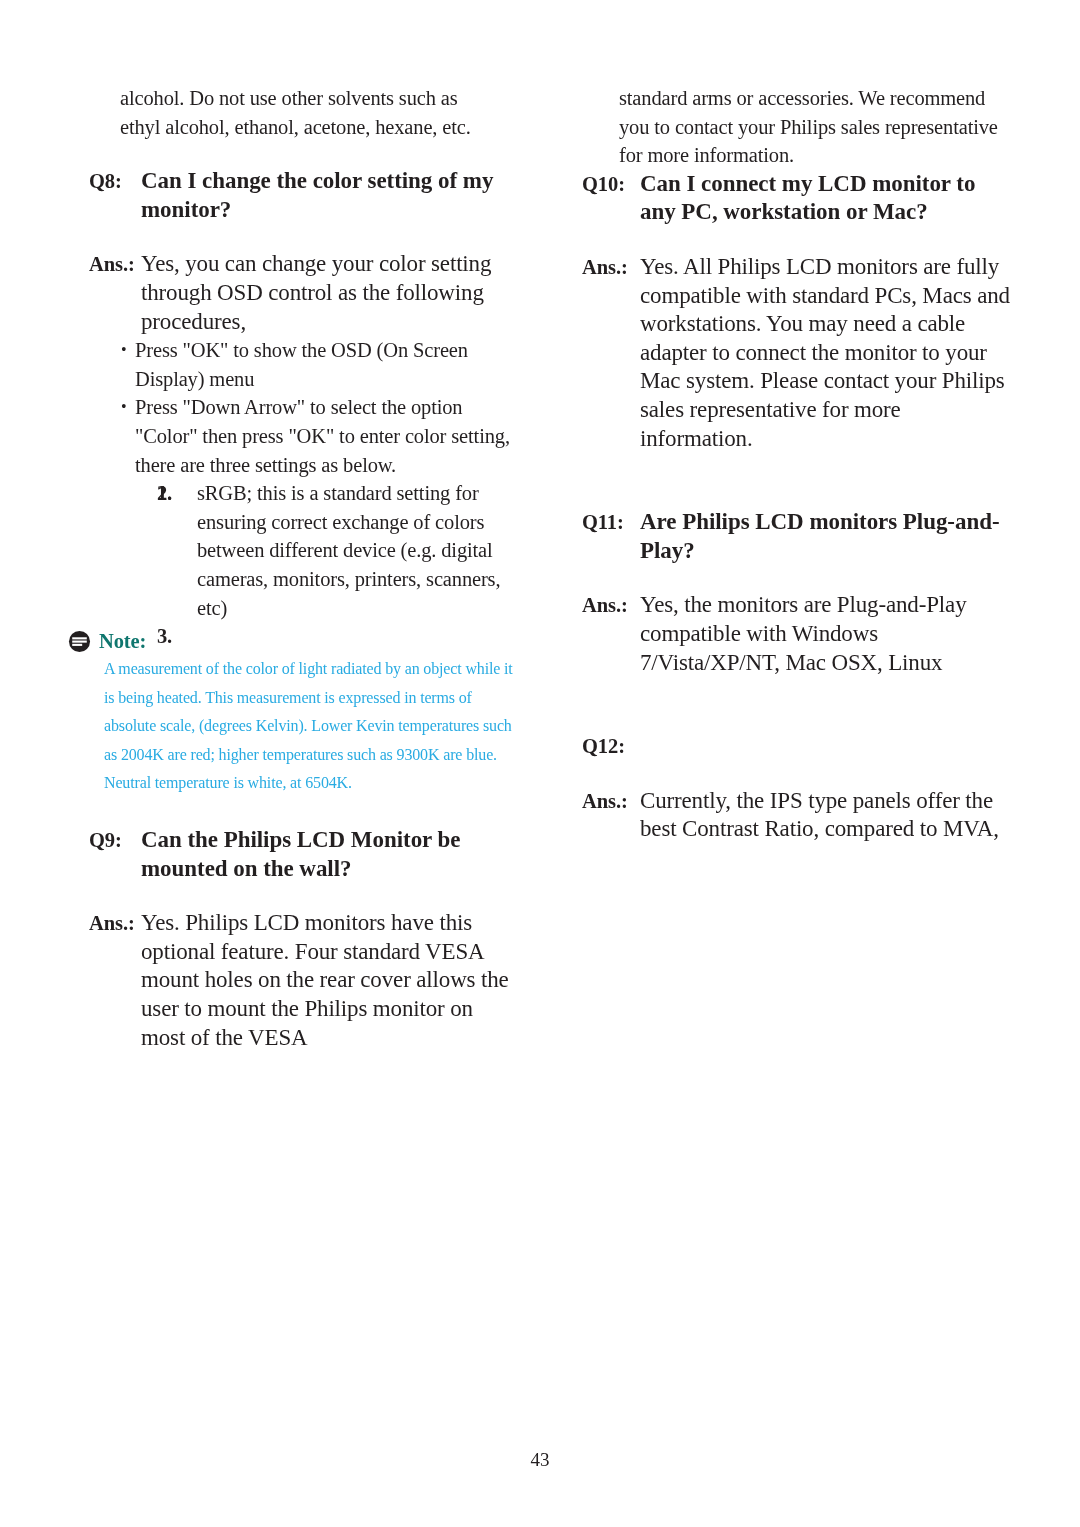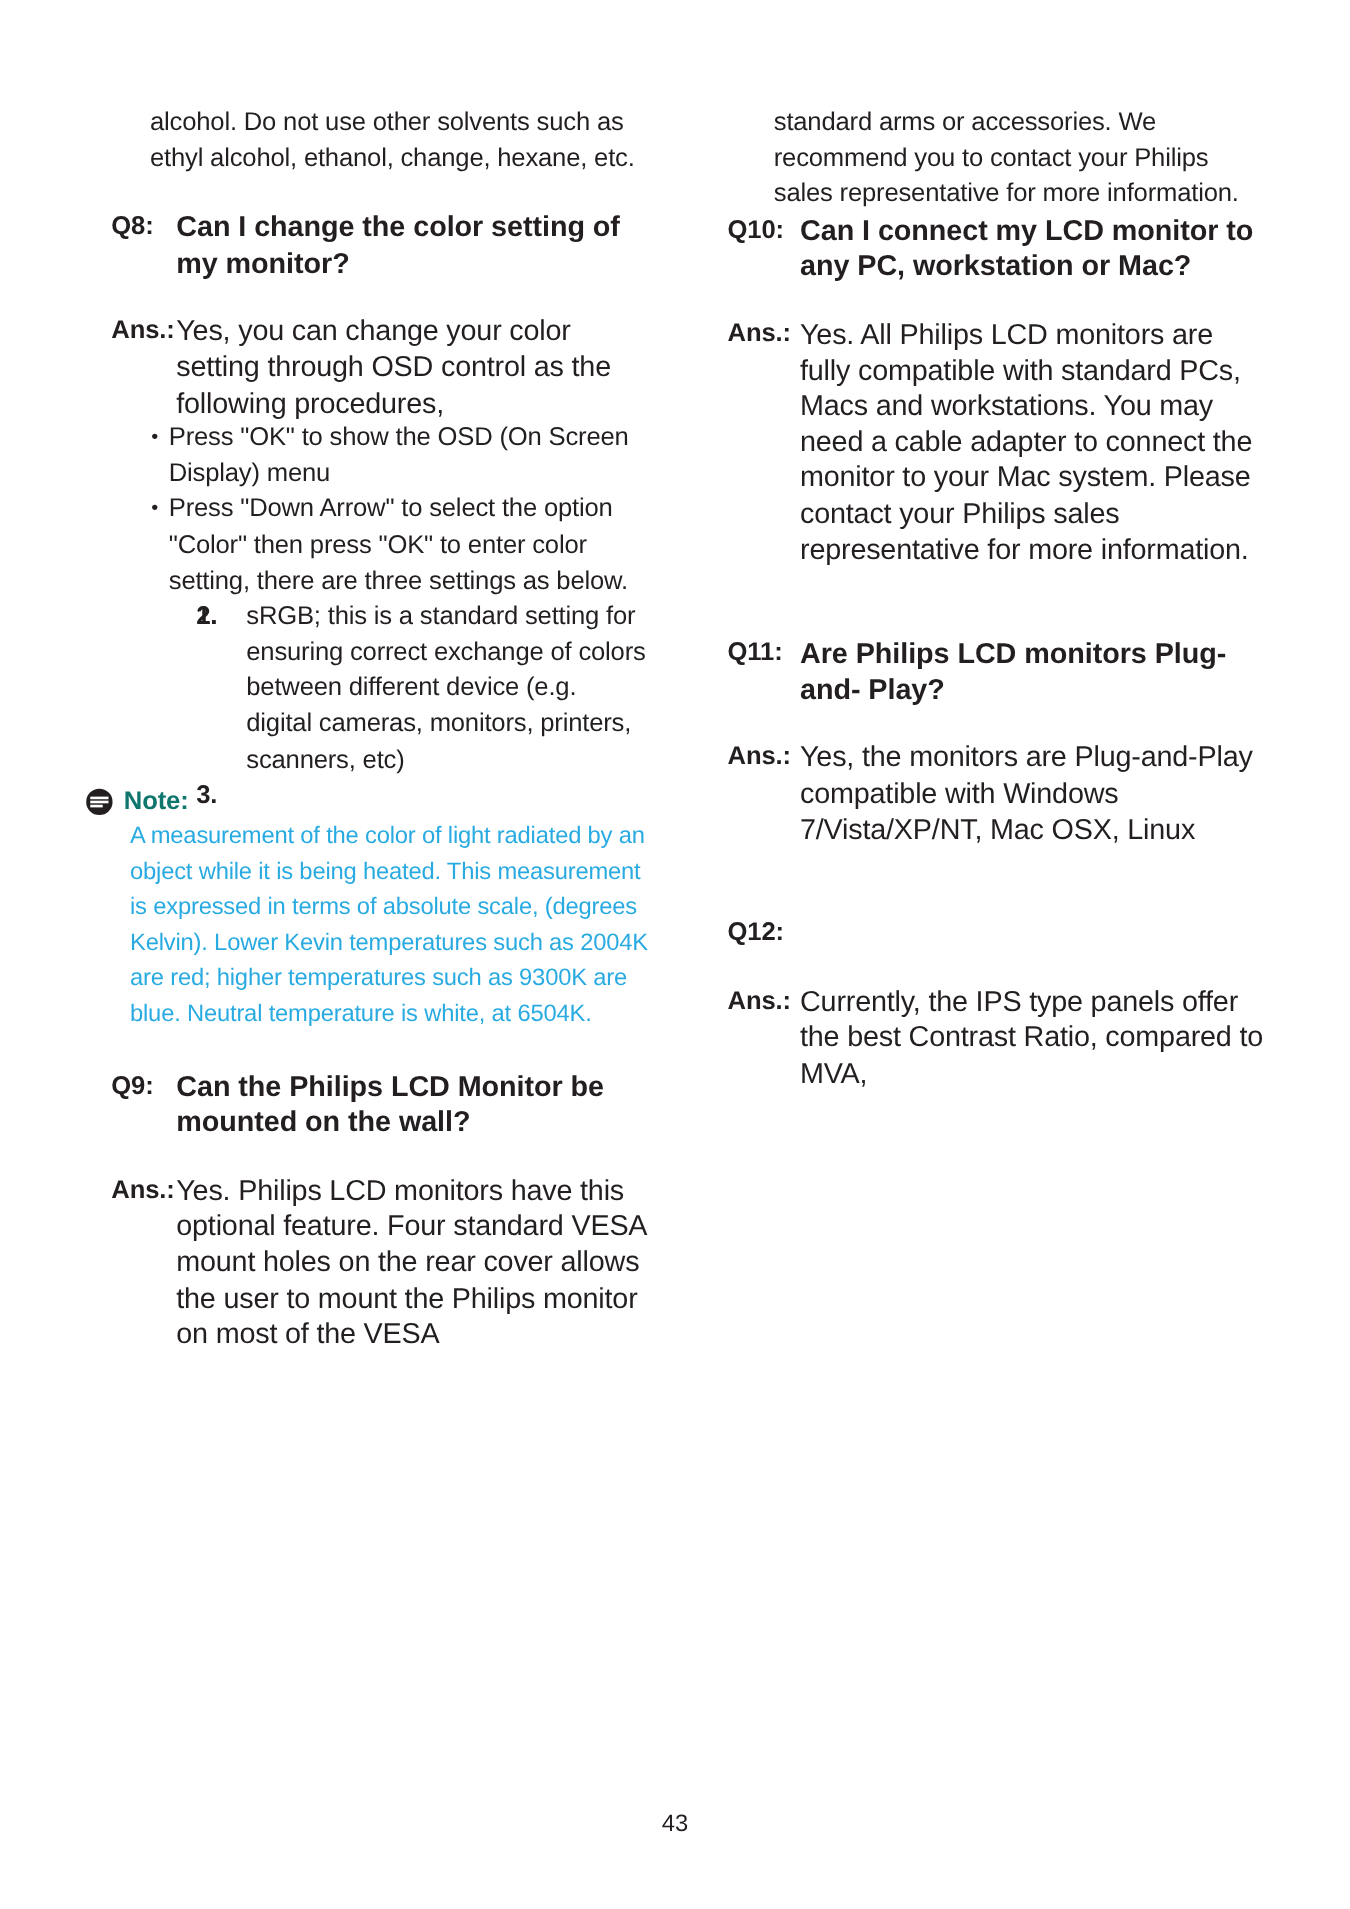--- a/index.html
+++ b/index.html
@@ -13,20 +13,21 @@
     position: relative;
     font-family: "Liberation Sans", sans-serif;
     color: #231f20;
     overflow: hidden;
   }
 
   .page {
     position: absolute;
     inset: 0;
     padding: 0;
+    font-family: Liberation Serif, serif;
   }
 
   .columns {
     position: absolute;
     top: 84px;
     left: 68px;
     width: 944px;
     display: flex;
     gap: 42px;
   }
@@ -136,21 +137,21 @@
   }
   .note-title {
     color: #0f766e;
     font-size: 20.5px;
     line-height: 26px;
     font-weight: 600;
     letter-spacing: -0.1px;
   }
   .note-body {
     color: #29ABE2;
-    font-size: 19px;
+    font-size: 16px;
     line-height: 28.6px;
     letter-spacing: -0.15px;
     padding-left: 36px;
     margin-top: 1px;
   }
   .note-body p { margin: 0; }
 
   .page-number {
     position: absolute;
     left: 0;
@@ -165,21 +166,21 @@
 </head>
 <body>
 
 <div class="page">
 
   <div class="columns">
 
     <div class="col col-left">
 
       <p class="cont">alcohol. Do not use other solvents such as</p>
-      <p class="cont">ethyl alcohol, ethanol, change, hexane, etc.</p>
+      <p class="cont">ethyl alcohol, ethanol, acetone, hexane, etc.</p>
 
       <div class="gap-q"></div>
 
       <div class="qa">
         <div class="qa-label">Q8:</div>
         <div class="qa-body q">Can I change the color setting of my monitor?</div>
       </div>
 
       <div class="gap-a"></div>
 

